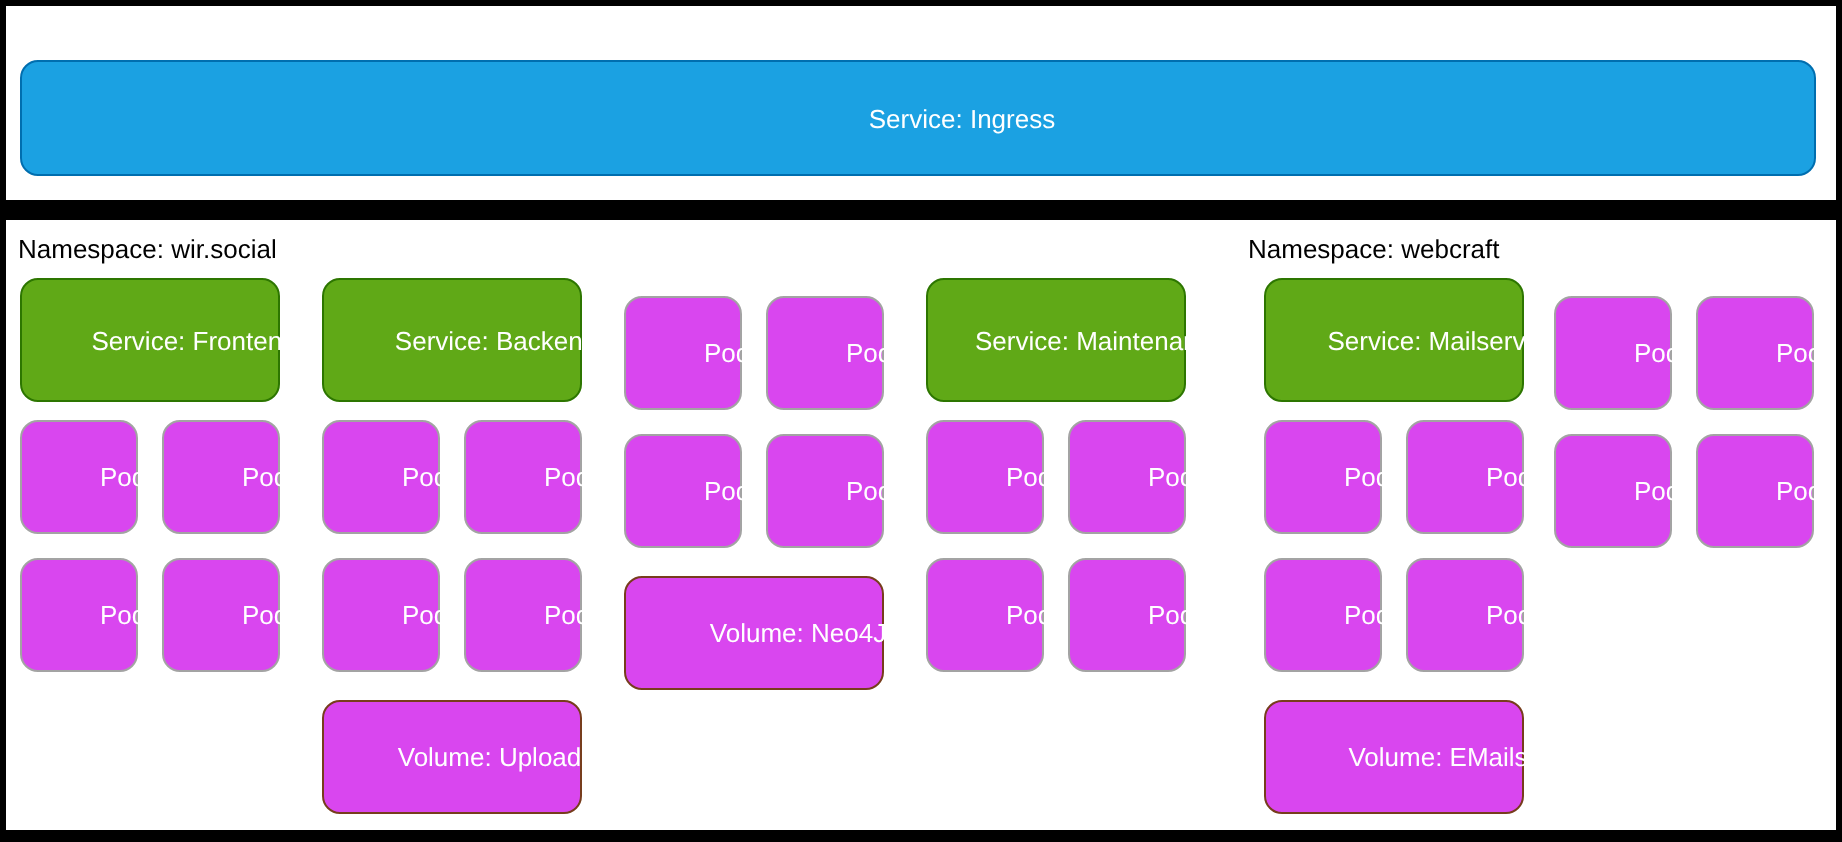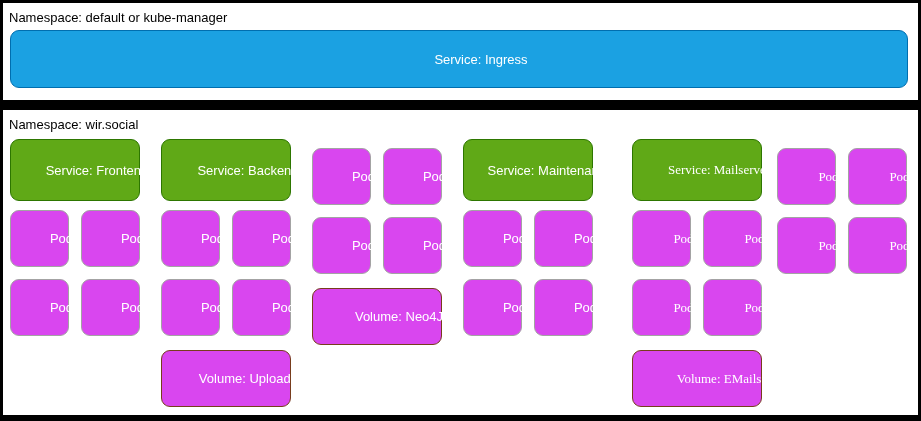--- a/index.html
+++ b/index.html
@@ -25,35 +25,34 @@
     border-radius: 9px; color: #fff; font-size: 13px;
     box-sizing: border-box; text-align: left; white-space: nowrap; padding-left: 44px;
   }
   .ingress {
     position: absolute; left: 7px; top: 27px;
     width: 898px; height: 58px;
     background: #1ba1e2; border: 1px solid #006eaf;
   }
   .columns { position: absolute; top: 29px; display: flex; }
   #panel-left  .columns { left: 7px;  gap: 21px; }
-  #panel-right .columns { left: 14px; gap: 15px; font-family: Liberation Serif, serif; }
+  #panel-right .columns { left: 14px; gap: 15px; }
   .col { width: 130px; display: flex; flex-direction: column; }
   .service { height: 62px; background: #60a917; border: 1px solid #2d7600; }
   .pod-row { display: flex; justify-content: space-between; margin-top: 12px; }
   .pod-row.first { margin-top: 9px; }
   .pod { width: 59px; height: 57px; background: #d946ef; border: 1px solid #a3a3a3; }
   .volume { height: 57px; background: #d946ef; border: 1px solid #773d1d; margin-top: 14px; }
 </style>
 </head>
 <body>
 
 <div>
 
   <section class="panel" id="panel-top">
-    <div class="ns-label">Namespace: default or kube-manager</div>
     <div class="box ingress">Service: Ingress</div>
   </section>
 
   <section class="panel" id="panel-left">
     <div class="ns-label">Namespace: wir.social</div>
     <div class="columns">
 
       <div class="col">
         <div class="box service">Service: Frontend</div>
         <div class="pod-row first">
@@ -100,20 +99,21 @@
         <div class="pod-row">
           <div class="box pod">Pod</div>
           <div class="box pod">Pod</div>
         </div>
       </div>
 
     </div>
   </section>
 
   <section class="panel" id="panel-right">
+    <div class="ns-label">Namespace: webcraft</div>
     <div class="columns">
 
       <div class="col">
         <div class="box service">Service: Mailserver</div>
         <div class="pod-row first">
           <div class="box pod">Pod</div>
           <div class="box pod">Pod</div>
         </div>
         <div class="pod-row">
           <div class="box pod">Pod</div>

